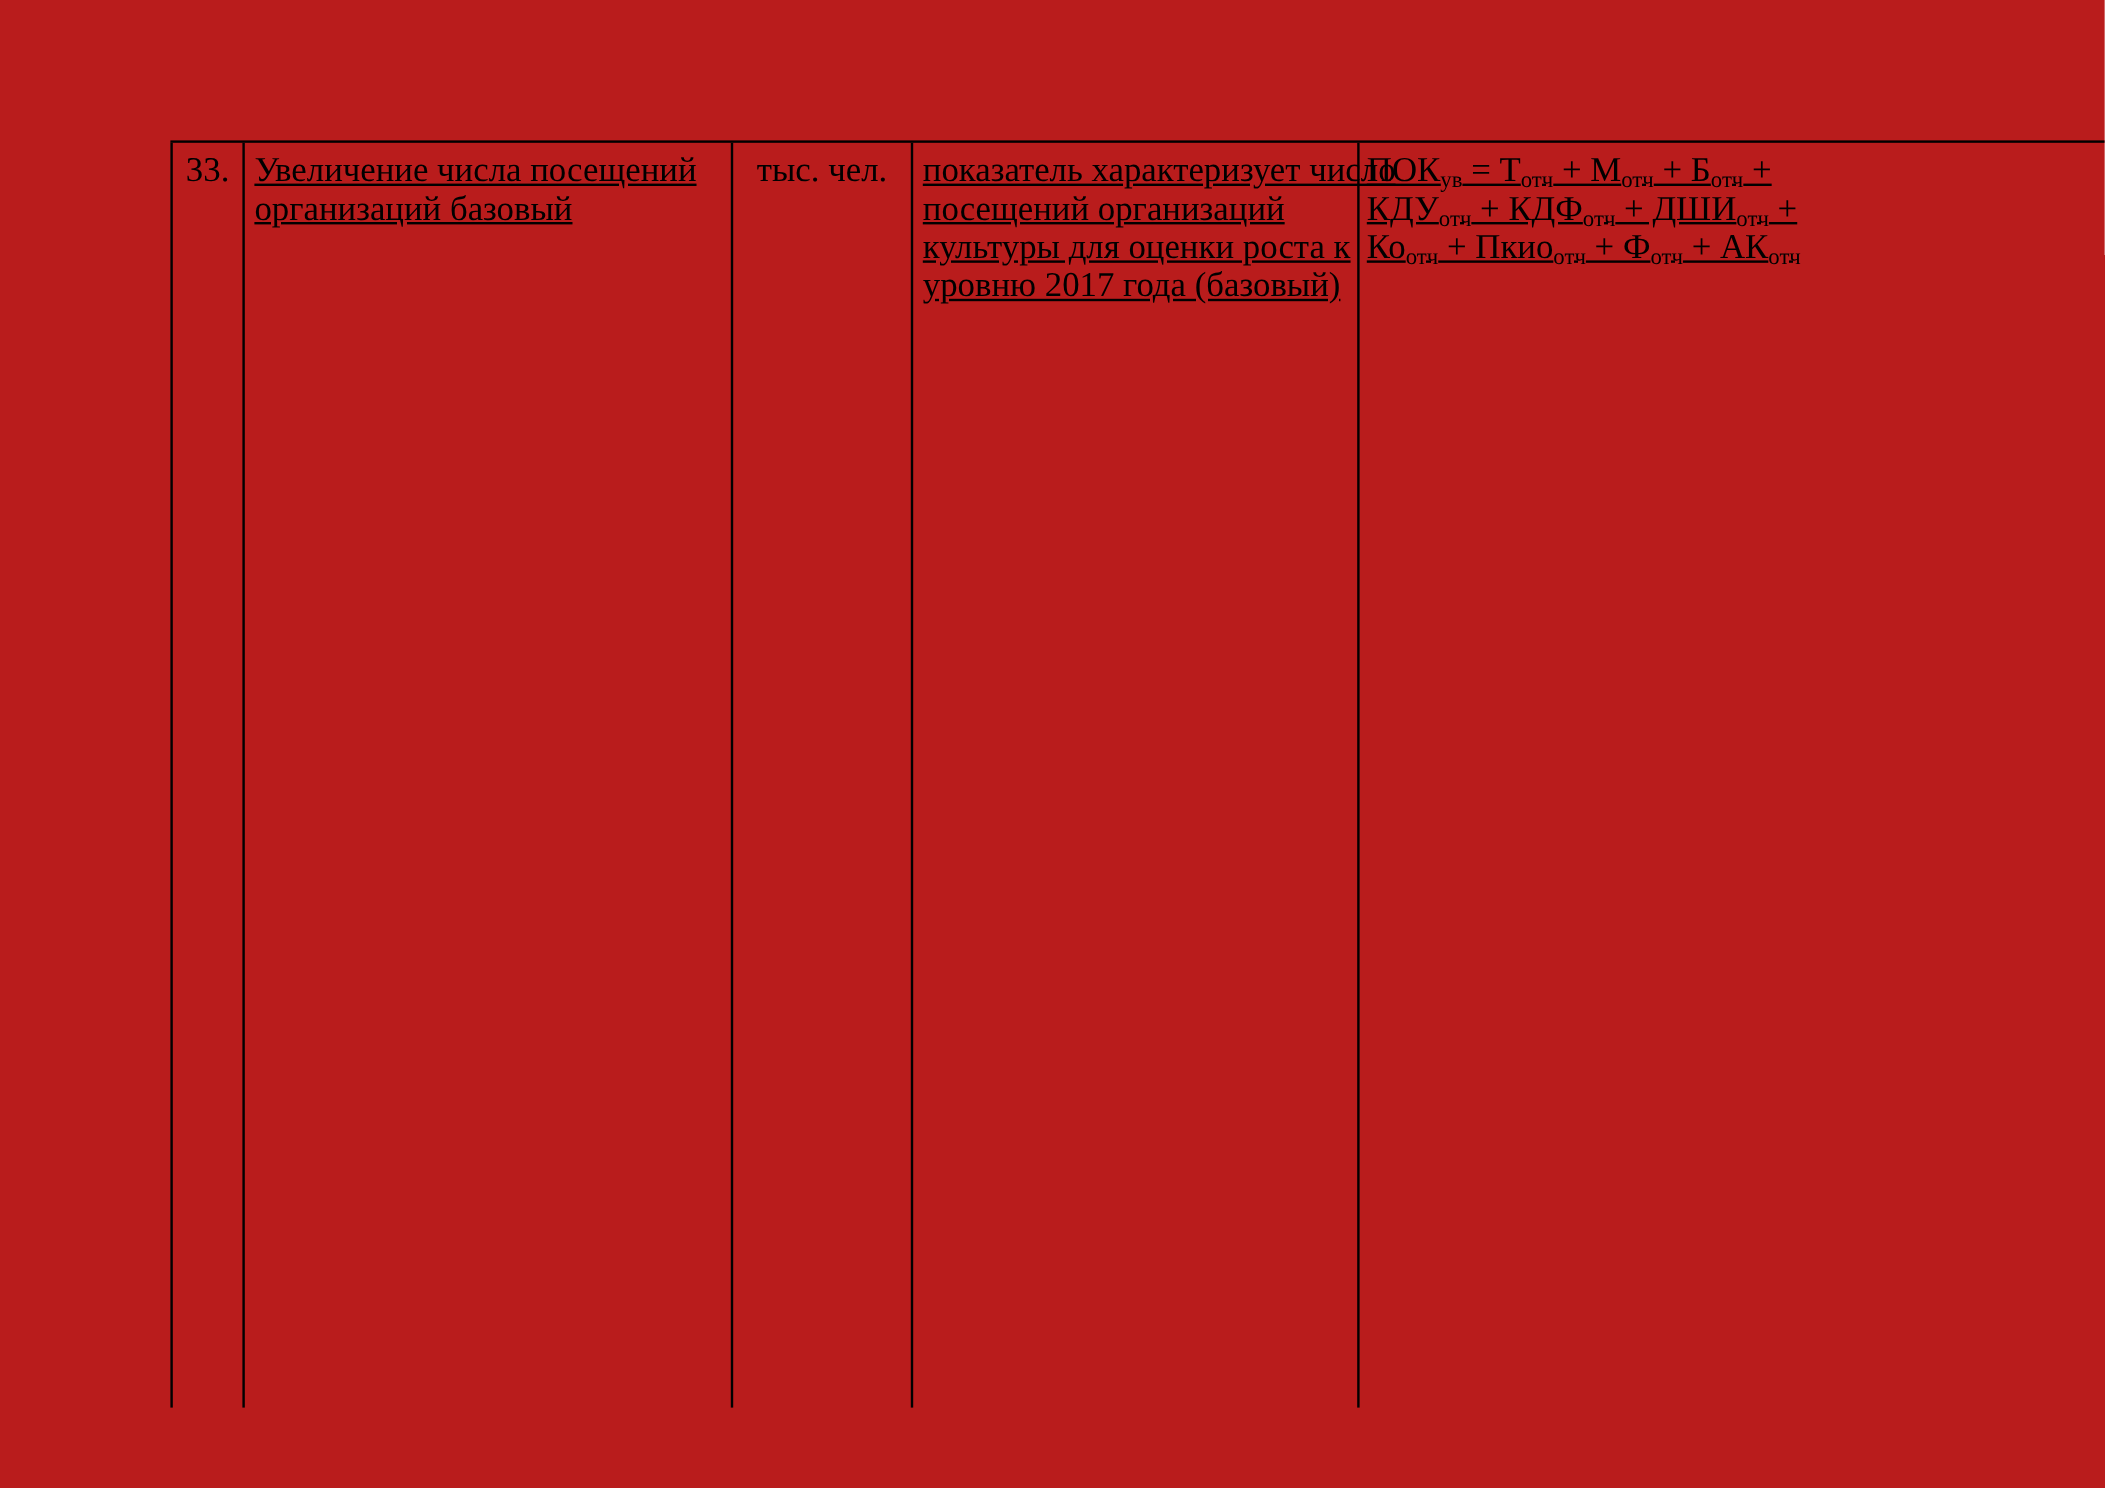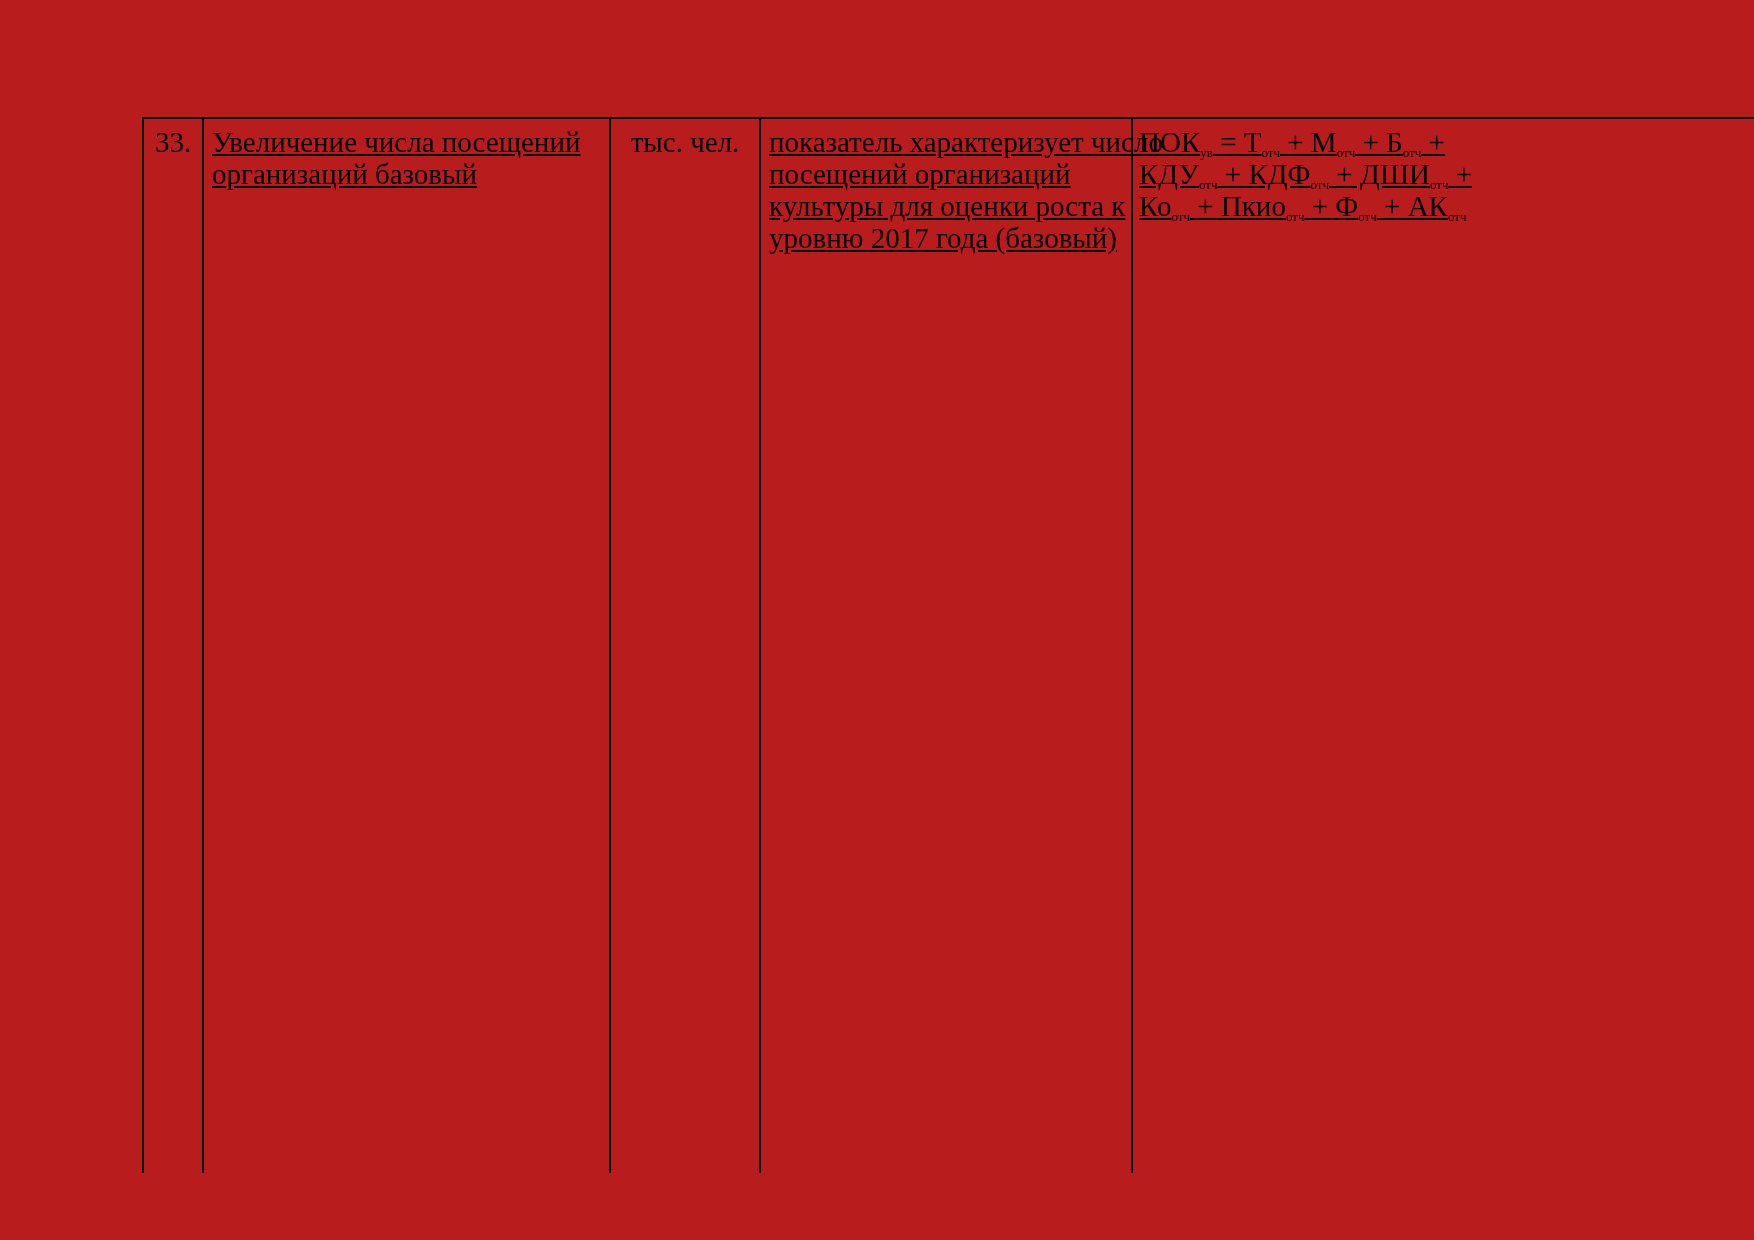--- a/index.html
+++ b/index.html
@@ -33,21 +33,21 @@
     flex: 0 0 auto;
   }
   .c-num     { width: 60px;  text-align: center; padding-left: 2px; padding-right: 2px; }
   .c-name    { width: 407px; text-align: left; }
   .c-unit    { width: 150px; text-align: center; }
   .c-desc    { width: 372px; text-align: left; }
   .c-period  { width: 243px; text-align: center; }
   .c-formula { flex: 1 1 auto; width: auto; text-align: left; padding-left: 6px; }
   .tline, .f-line { white-space: nowrap; text-decoration: underline; }
   sub.s {
-    font-size: 13px;
+    font-size: 19px;
     line-height: 0;
     vertical-align: -5px;
     text-align: center;
   }
 </style>
 </head>
 <body>
 
 <div id="page">
   <div id="row">

